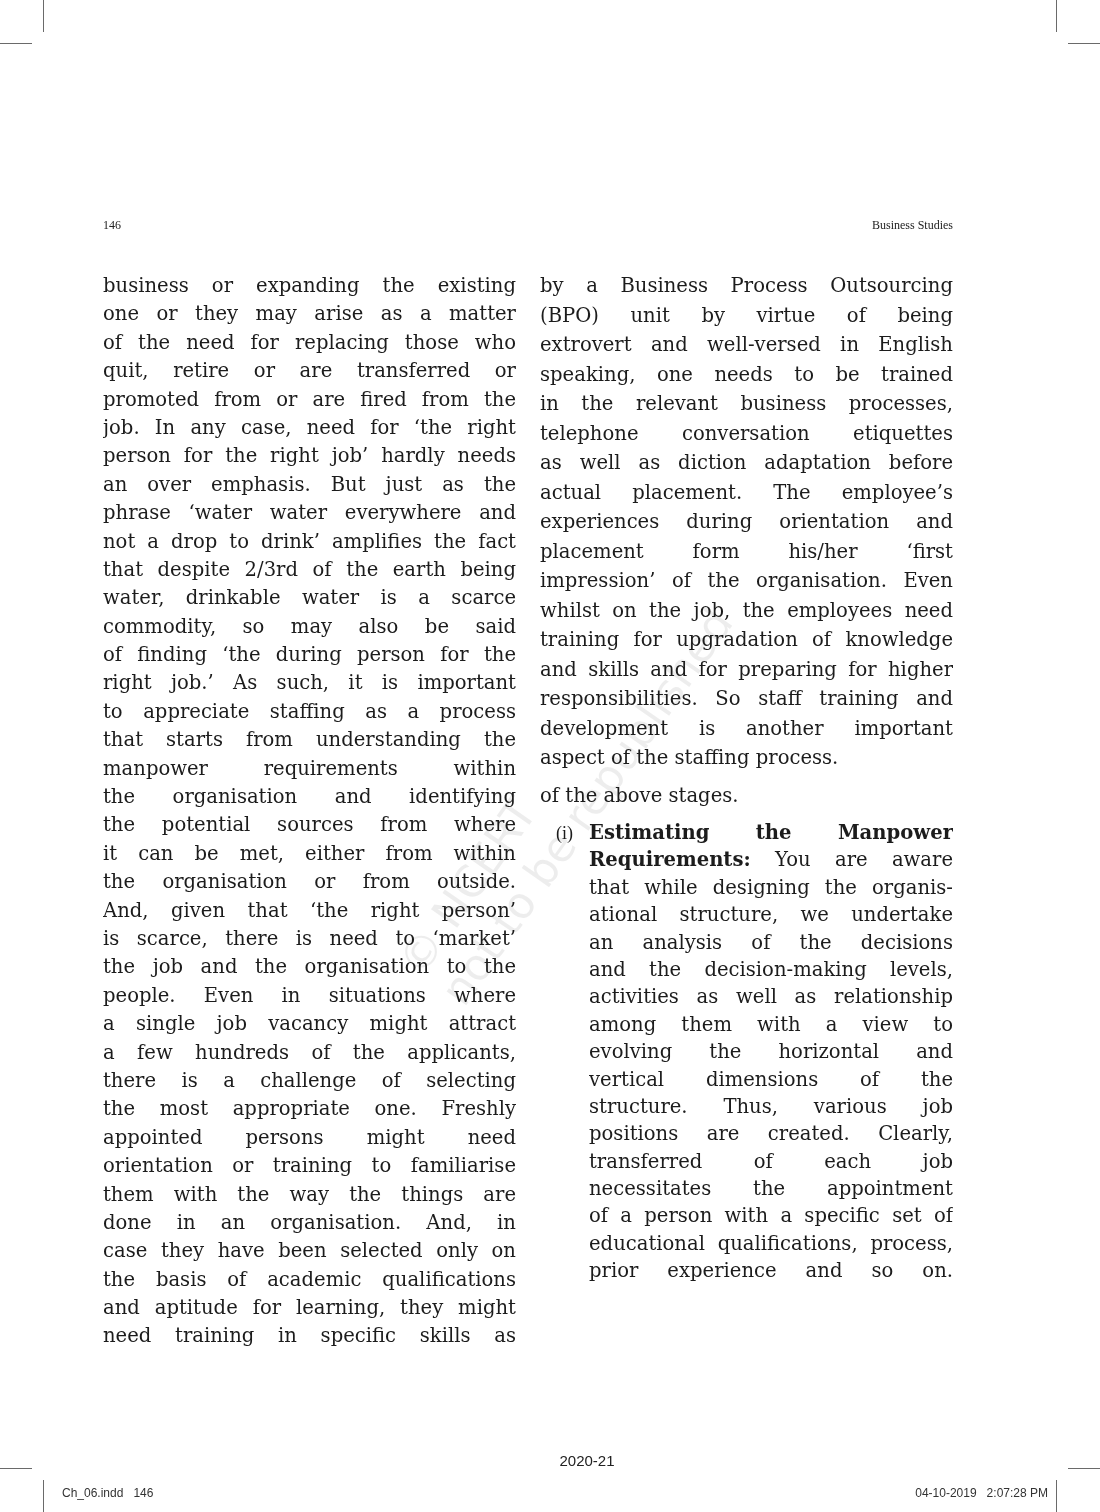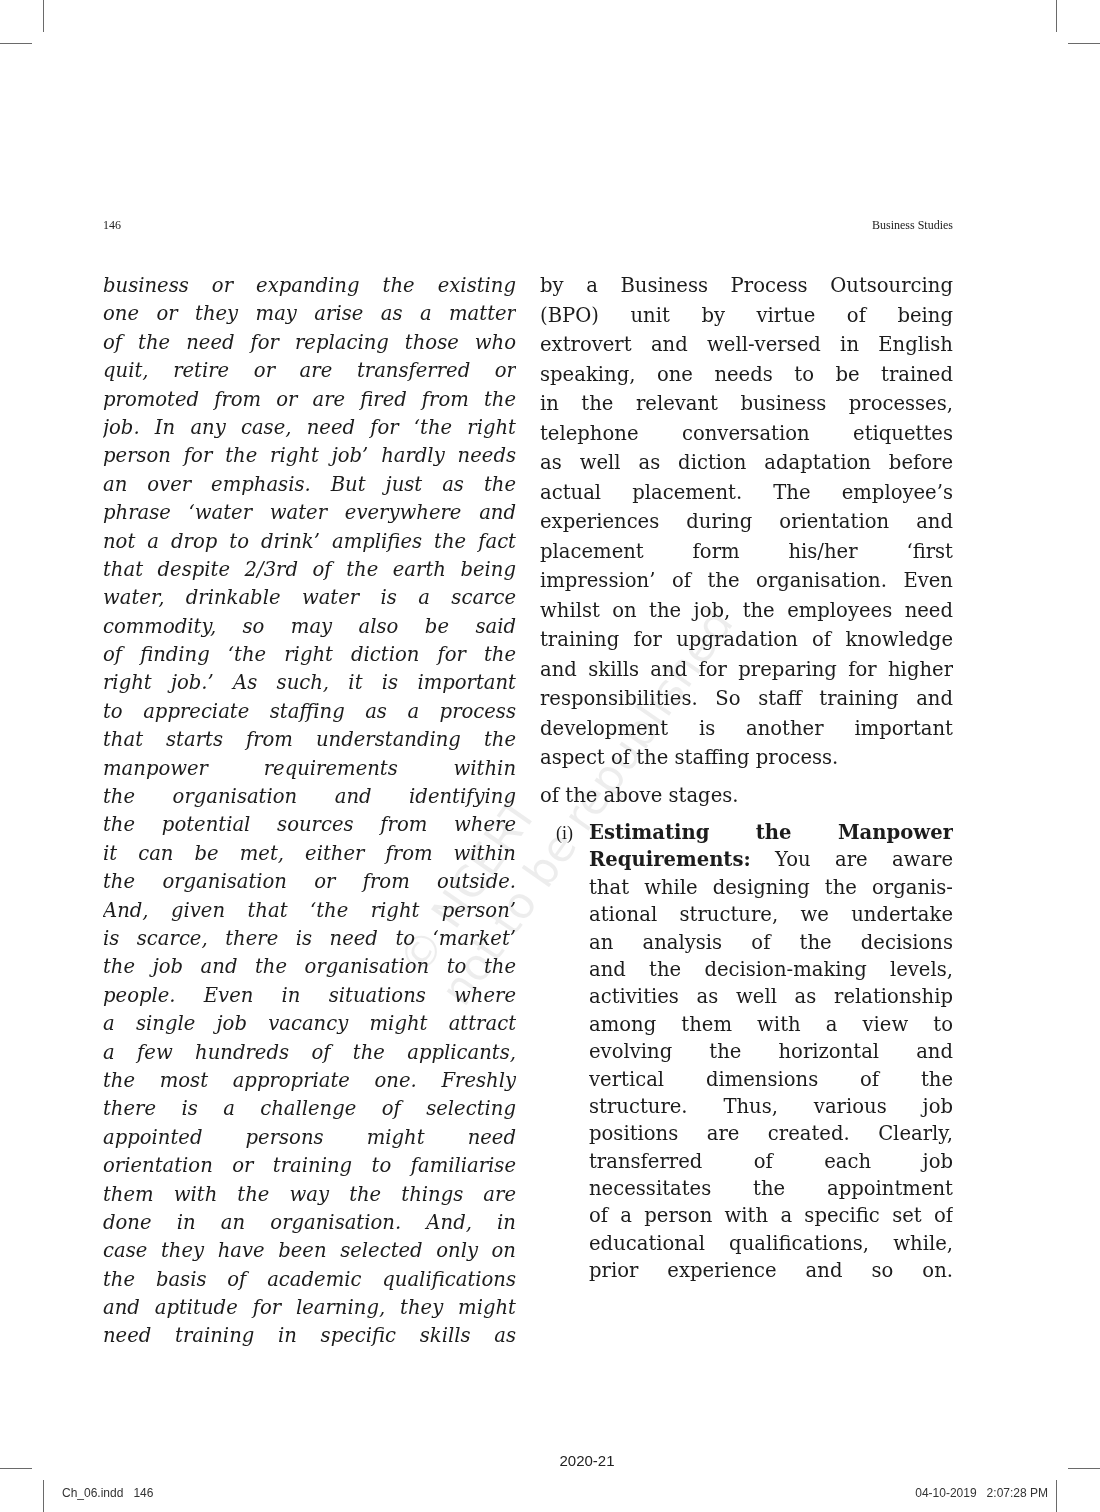--- a/index.html
+++ b/index.html
@@ -7,21 +7,21 @@
   .crop { position: absolute; background: #6a6a6a; }
   .running-head { position: absolute; top: 218px; left: 103px; width: 850px; height: 24px;
     font-family: "Liberation Serif", "DejaVu Serif", serif; font-size: 12px; color: #222; }
   .running-head .pnum { position: absolute; left: 0; top: 0; }
   .running-head .title { position: absolute; right: 0; top: 0; }
   .col { position: absolute; top: 272px; font-family: "DejaVu Serif", serif; font-size: 19.6px;
     line-height: 28.4px; color: #1c1c1c; }
   .col .ln { display: block; height: 28.4px; white-space: nowrap; text-align: justify;
     text-align-last: justify; overflow: hidden; }
   .col .ln.last { text-align-last: left; }
-  .col-left { left: 103px; width: 413px; font-style: italic; }
+  .col-left { left: 103px; width: 413px; }
   .col-right { left: 540px; width: 413px; }
   .col-right .ln { height: 29.5px; }
   .para-gap { height: 8px; }
   .indent { padding-left: 26px; }
   .list-item { position: relative; padding-left: 49px; margin-top: 8px; }
   .list-item .ln { height: 27.4px; }
   .list-marker { position: absolute; left: 16px; top: 0; font-family: "Liberation Serif", serif; font-size: 18px; }
   .bold { font-weight: bold; }
   .watermark { position: absolute; left: 330px; top: 740px; transform: rotate(-55deg);
     font-family: "DejaVu Sans", sans-serif; font-size: 44px; color: rgba(0,0,0,0.07);
@@ -61,37 +61,37 @@
     <span class="ln">quit, retire or are transferred or</span>
     <span class="ln">promoted from or are fired from the</span>
     <span class="ln">job. In any case, need for ‘the right</span>
     <span class="ln">person for the right job’ hardly needs</span>
     <span class="ln">an over emphasis. But just as the</span>
     <span class="ln">phrase ‘water water everywhere and</span>
     <span class="ln">not a drop to drink’ amplifies the fact</span>
     <span class="ln">that despite 2/3rd of the earth being</span>
     <span class="ln">water, drinkable water is a scarce</span>
     <span class="ln">commodity, so may also be said</span>
-    <span class="ln">of finding ‘the right diction for the</span>
+    <span class="ln">of finding ‘the during person for the</span>
     <span class="ln">right job.’ As such, it is important</span>
     <span class="ln">to appreciate staffing as a process</span>
     <span class="ln">that starts from understanding the</span>
     <span class="ln">manpower requirements within</span>
     <span class="ln">the organisation and identifying</span>
     <span class="ln">the potential sources from where</span>
     <span class="ln">it can be met, either from within</span>
     <span class="ln">the organisation or from outside.</span>
     <span class="ln">And, given that ‘the right person’</span>
     <span class="ln">is scarce, there is need to ‘market’</span>
     <span class="ln">the job and the organisation to the</span>
     <span class="ln">people. Even in situations where</span>
     <span class="ln">a single job vacancy might attract</span>
     <span class="ln">a few hundreds of the applicants,</span>
+    <span class="ln">there is a challenge of selecting</span>
     <span class="ln">the most appropriate one. Freshly</span>
-    <span class="ln">there is a challenge of selecting</span>
     <span class="ln">appointed persons might need</span>
     <span class="ln">orientation or training to familiarise</span>
     <span class="ln">them with the way the things are</span>
     <span class="ln">done in an organisation. And, in</span>
     <span class="ln">case they have been selected only on</span>
     <span class="ln">the basis of academic qualifications</span>
     <span class="ln">and aptitude for learning, they might</span>
     <span class="ln">need training in specific skills as</span>
   </div>
 
@@ -130,21 +130,21 @@
         <span class="ln">and the decision-making levels,</span>
         <span class="ln">activities as well as relationship</span>
         <span class="ln">among them with a view to</span>
         <span class="ln">evolving the horizontal and</span>
         <span class="ln">vertical dimensions of the</span>
         <span class="ln">structure. Thus, various job</span>
         <span class="ln">positions are created. Clearly,</span>
         <span class="ln">transferred of each job</span>
         <span class="ln">necessitates the appointment</span>
         <span class="ln">of a person with a specific set of</span>
-        <span class="ln">educational qualifications, while,</span>
+        <span class="ln">educational qualifications, process,</span>
         <span class="ln">prior experience and so on.</span>
       </div>
   </div>
 </div>
 
 <div class="footer-year">2020-21</div>
 <div class="slug slug-left" style="white-space:pre;">Ch_06.indd   146</div>
 <div class="slug slug-right" style="white-space:pre;">04-10-2019   2:07:28 PM</div>
 
 </body></html>

